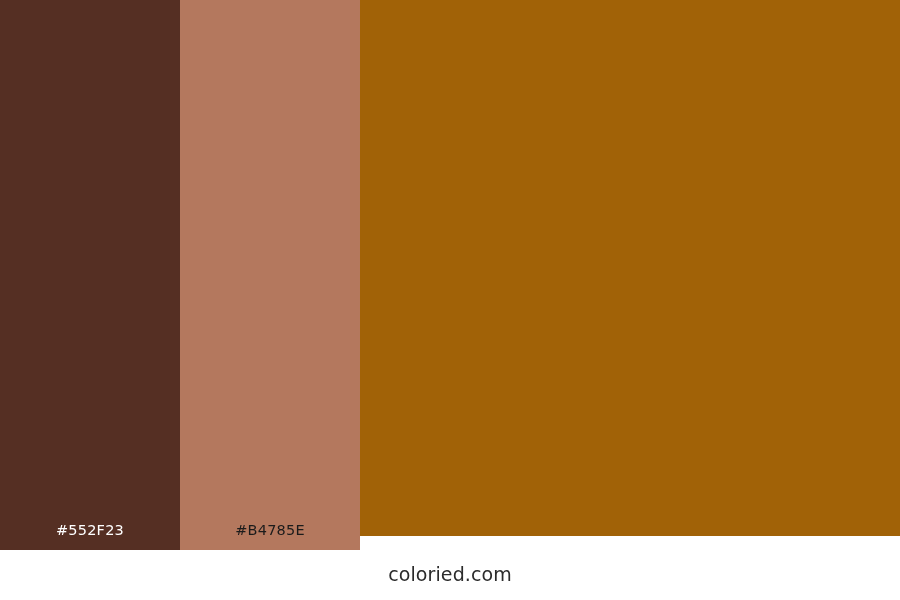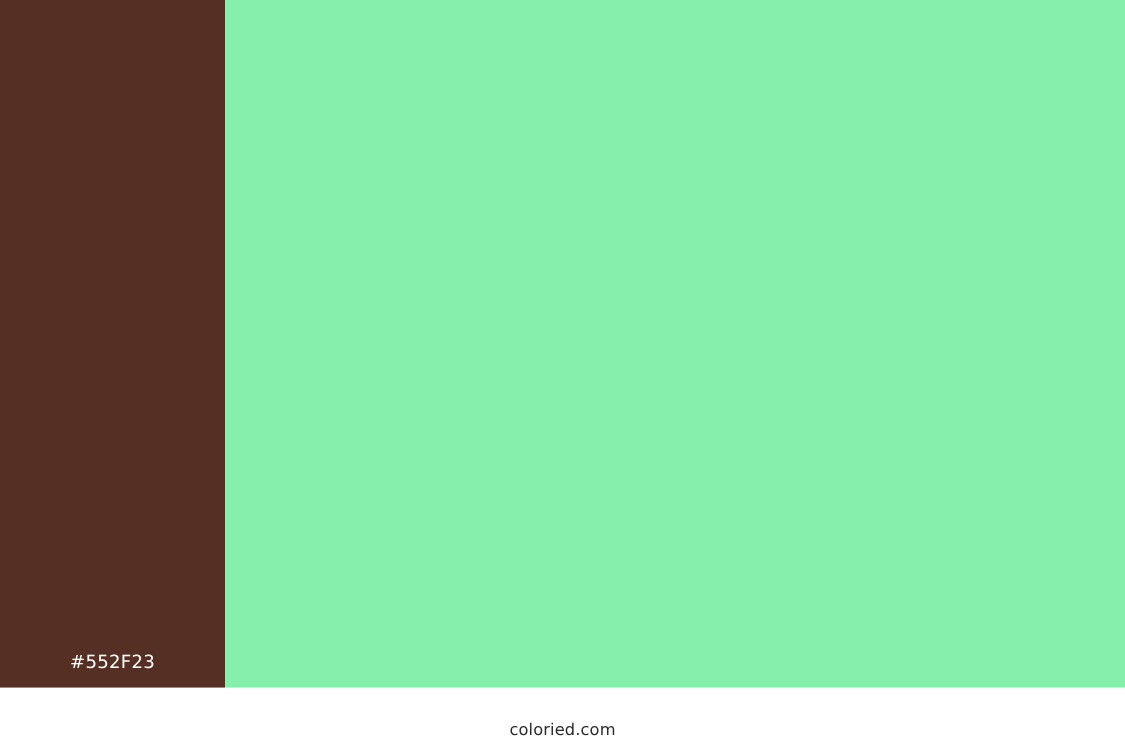--- a/index.html
+++ b/index.html
@@ -8,24 +8,24 @@
   }
   body {
     width: 900px;
     height: 600px;
     background: #ffffff;
     font-family: "DejaVu Sans", "Liberation Sans", sans-serif;
     overflow: hidden;
   }
   #palette-page {
     width: 900px;
-    height: 600px;
+    height: 536px;
     display: flex;
     flex-direction: column;
-    background: #86efac;
+    background: #a16207;
   }
   #swatch-strip {
     width: 900px;
     height: 550px;
     display: flex;
     flex-direction: row;
     flex: 0 0 550px;
   }
   .swatch {
     width: 180px;
@@ -58,41 +58,44 @@
     width: 900px;
     height: 50px;
     flex: 0 0 50px;
     background: #ffffff;
     display: flex;
     align-items: center;
     justify-content: center;
   }
   #site-credit {
     font-family: "DejaVu Sans", "Liberation Sans", sans-serif;
-    font-size: 13px;
+    font-size: 19px;
     line-height: 13.5px;
     color: #2b2b2b;
     letter-spacing: 0.1px;
     text-align: left;
     white-space: nowrap;
     position: relative;
-    top: 10px;
+    top: 0;
   }
 </style>
 </head>
 <body>
 
 <div id="palette-page">
 
   <div id="swatch-strip">
 
     <div class="swatch" style="background:#552F23">
       <span class="swatch-label label-light" style="color: rgb(255, 255, 255);">#552F23</span>
     </div>
 
+    <div class="swatch" style="background:#B4785E">
+      <span class="swatch-label label-dark" style="color: rgb(27, 27, 27);">#B4785E</span>
+    </div>
 
 
 
 
   </div>
 
   <div id="footer-bar" style="background: rgb(255, 255, 255);">
     <span id="site-credit" style="color: rgb(43, 43, 43);">coloried.com</span>
   </div>
 

